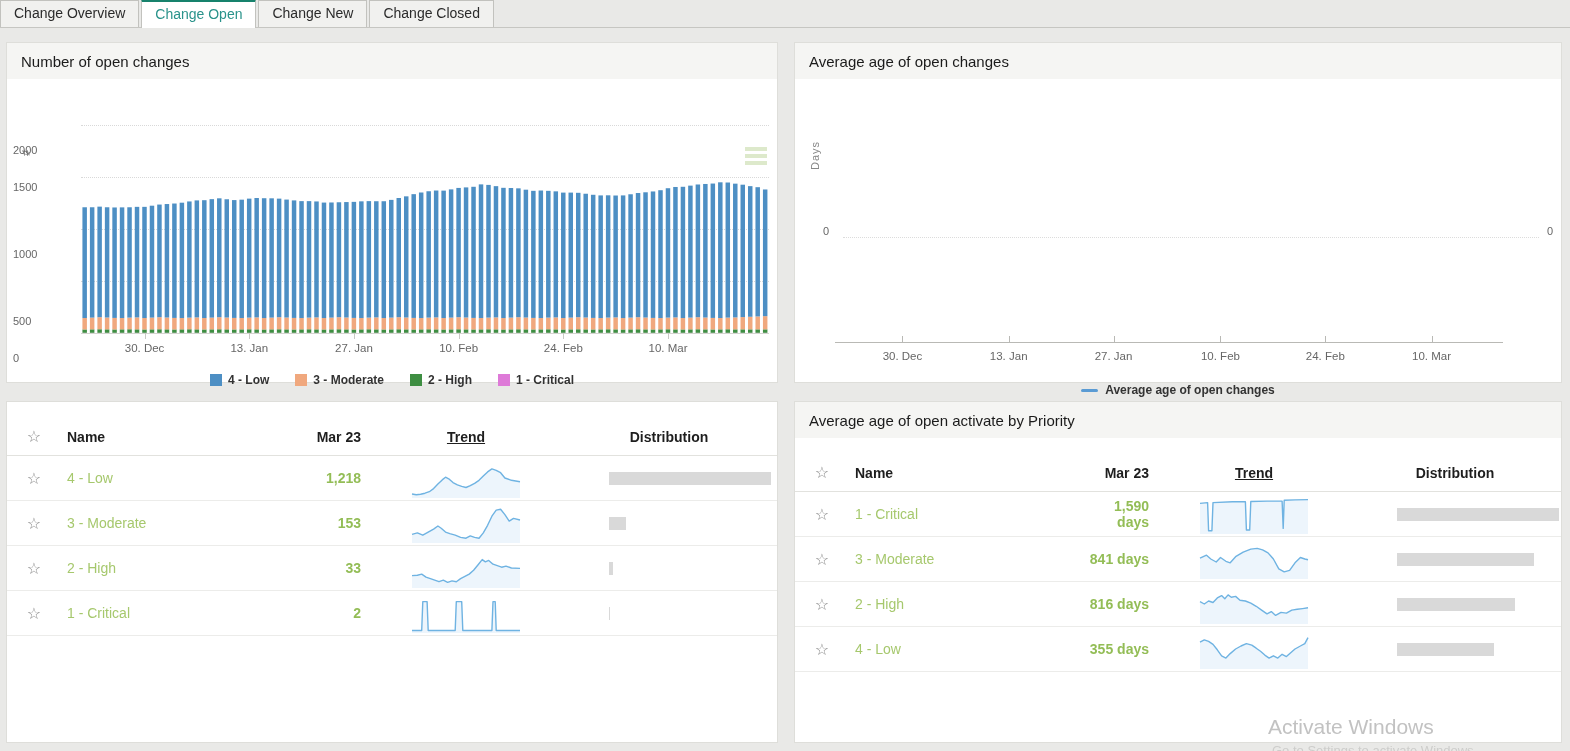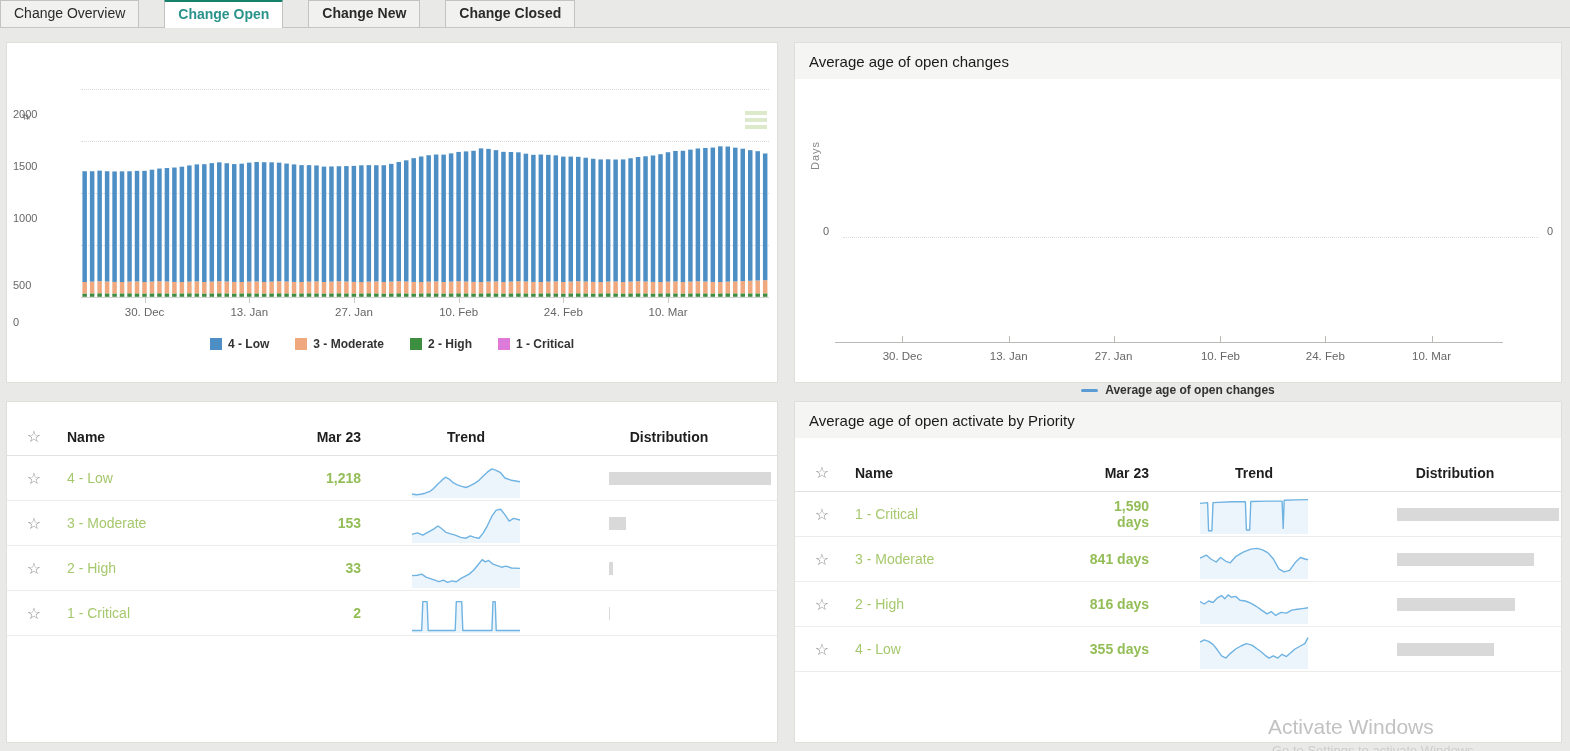--- a/index.html
+++ b/index.html
@@ -9,28 +9,28 @@
     background: #e9e9e7;
     position: relative;
     overflow: hidden;
     color: #222;
   }
   
   .tabbar {
     display: flex; align-items: flex-end;
     height: 28px; background: #e9e9e7;
     border-bottom: 1px solid #c6c6c2;
-    position: relative; z-index: 2; gap: 10px;
+    position: relative; z-index: 2;
   }
   .tab {
     height: 27px; line-height: 25px; padding: 0 13px;
     background: #f1f1ef; border: 1px solid #c2c2be; border-bottom: none;
     font-size: 14px; color: #2b2b2b; cursor: pointer; white-space: nowrap;
   }
-  .tab + .tab { margin-left: 15px; font-weight: bold; }
+  .tab + .tab { margin-left: 2px; }
   .tab.active {
     background: #fff; color: #2a938b;
     border-top: 3px solid #17826c;
     height: 29px; margin-bottom: -1px; line-height: 24px;
   }
   
   .panel {
     position: absolute; background: #fff;
     border: 1px solid #dededa;
   }
@@ -88,21 +88,21 @@
     align-items: center; height: 45px;
     border-bottom: 1px solid #ececea; padding-right: 10px;
   }
   .trow.thead { height: 38px; border-bottom: 1px solid #e2e2de; }
   .cell-star { text-align: center; font-size: 16px; color: #8a8a8a; cursor: pointer; }
   .thead .cell-name, .thead .cell-value, .thead .cell-trend, .thead .cell-dist {
     font-size: 14px; font-weight: bold; color: #1e1e1e; }
   .cell-name { font-size: 14px; color: #a6c86d; padding-left: 6px; cursor: pointer; }
   .cell-value { font-size: 14px; font-weight: bold; color: #93bd56; text-align: right; }
   .thead .cell-value { text-align: right; }
-  .cell-trend { display: flex; justify-content: center; }
+  .cell-trend { display: flex; justify-content: center; text-decoration: underline; }
   .thead .cell-trend { justify-content: center; }
   .cell-dist { padding-left: 38px; }
   .thead .cell-dist { text-align: center; padding-left: 0; }
   .dist-track { width: 162px; height: 13px; }
   .dist-bar { height: 13px; background: #d9d9d9; }
   
   .watermark { position: absolute; z-index: 5; pointer-events: none; }
   .wm1 { left: 1268px; top: 715px; font-size: 21px; color: #c2c2c2; }
   .wm2 { left: 1272px; top: 743px; font-size: 13px; color: #cdcdcb; }
 </style>
@@ -110,27 +110,28 @@
 <body>
 
 <div class="tabbar">
     <div class="tab">Change Overview</div>
     <div class="tab active">Change Open</div>
     <div class="tab">Change New</div>
     <div class="tab">Change Closed</div>
   </div>
 
 <div class="panel" id="panel-tl">
+  <div class="panel-header">Number of open changes</div>
   <div class="panel-body">
     <span class="c1-ytitle">#</span>
     <div class="c1-ylabels" id="c1-ylabels">
         <div class="c1-ylabel" style="top: 207px;">0</div>
         <div class="c1-ylabel" style="top: 170px;">500</div>
         <div class="c1-ylabel" style="top: 103px;">1000</div>
-        <div class="c1-ylabel" style="top: 51px;">1500</div>
+        <div class="c1-ylabel" style="top: 36px;">1500</div>
         <div class="c1-ylabel" style="top: -1px;">2000</div>
       </div>
     <div class="c1-plot" id="c1-plot">
         <div class="axisline" style="top: 208px;"></div>
         <div class="gridline" style="top: 156px;"></div>
         <div class="gridline" style="top: 104px;"></div>
         <div class="gridline" style="top: 52px;"></div>
         <div class="gridline" style="top: 0px;"></div>
         <svg width="688" height="208" style="position: absolute; left: 0px; top: 0px;">
           <rect x="1.42" y="207.79" width="4.49" height="0.21" fill="#de7ad8"></rect>

